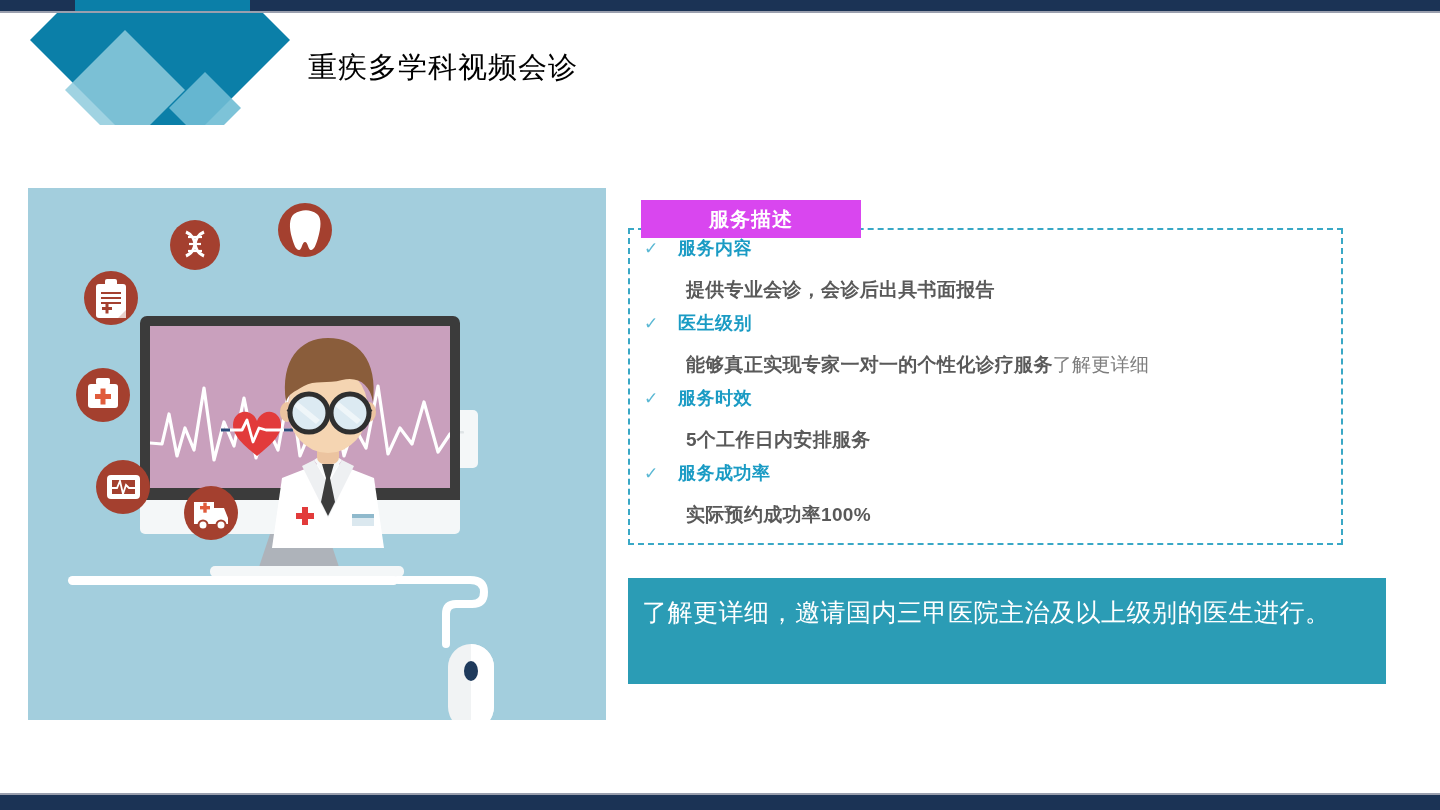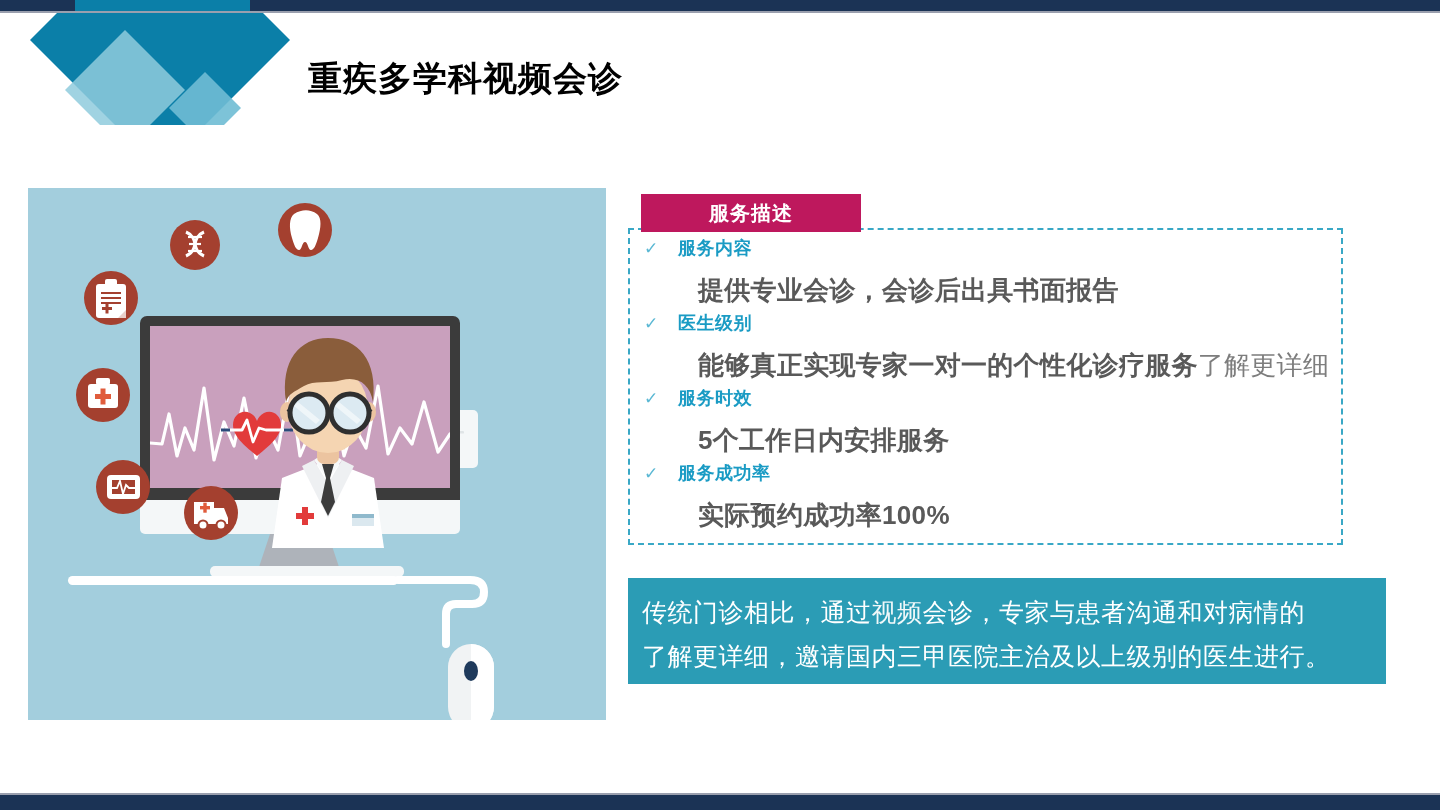--- a/index.html
+++ b/index.html
@@ -28,45 +28,45 @@
     position:absolute; left:0; top:793px; width:1440px; height:2px;
     background:#9a9fae;
   }
 
   
   .deco{ position:absolute; left:0; top:0; width:300px; height:125px; }
   .deco svg{ display:block; }
 
   
   .page-title{
-    position:absolute; left:308px; top:56px;
-    font-size:34px; font-weight:bold; color:#000000;
+    position:absolute; left:308px; top:48px;
+    font-size:29px; font-weight:normal; color:#000000;
     letter-spacing:1px; white-space:nowrap;
   }
 
   
   .illus{
     position:absolute; left:28px; top:188px;
     width:578px; height:532px;
     background:#a3cedd;
     overflow:hidden;
   }
   .illus svg{ display:block; }
 
   
   .svc-box{
     position:absolute; left:628px; top:228px;
     width:715px; height:317px;
     border:2px dashed #39a8c6;
     background:transparent;
   }
   .svc-badge{
-    position:absolute; left:641px; top:194px;
+    position:absolute; left:641px; top:200px;
     width:220px; height:38px;
-    background:#be185d;
+    background:#d946ef;
     display:flex; align-items:center; justify-content:center;
     color:#ffffff; font-size:20px; font-weight:bold;
     letter-spacing:1px;
   }
 
   .svc-list{
     position:absolute; left:640px; top:236px;
     width:700px;
   }
   .svc-item{ margin-bottom:1px; }
@@ -77,22 +77,22 @@
   .check{
     width:38px; flex:0 0 38px;
     color:#5bb8d4; font-size:17px; text-align:left;
     padding-left:4px;
   }
   .svc-title{
     color:#1a9bc4; font-size:18px; font-weight:bold;
     letter-spacing:0.5px;
   }
   .svc-desc{
-    margin-left:58px;
-    color:#595959; font-size:26px; font-weight:bold;
+    margin-left:46px;
+    color:#595959; font-size:19px; font-weight:bold;
     height:40px; line-height:40px;
     letter-spacing:0.3px;
   }
   .svc-desc .thin{ font-weight:normal; color:#7d7d7d; }
 
   
   .callout{
     position:absolute; left:628px; top:578px;
     width:758px; height:106px;
     background:#2b9cb5;
@@ -385,17 +385,14 @@
       <span class="svc-title">服务成功率</span>
     </div>
     <div class="svc-desc">
       <span>实际预约成功率100%</span><span class="thin"></span>
     </div>
   </div>
 
 </div>
 
 <div class="callout">
-  <div class="callout-line">
-    <span>传统门诊相比，通过</span><span class="thin">视频</span><span>会诊，专家与患者沟通和对病情的</span>
-  </div>
   <div class="callout-line">了解更详细，邀请国内三甲医院主治及以上级别的医生进行。</div>
 </div>
 
 </body></html>

